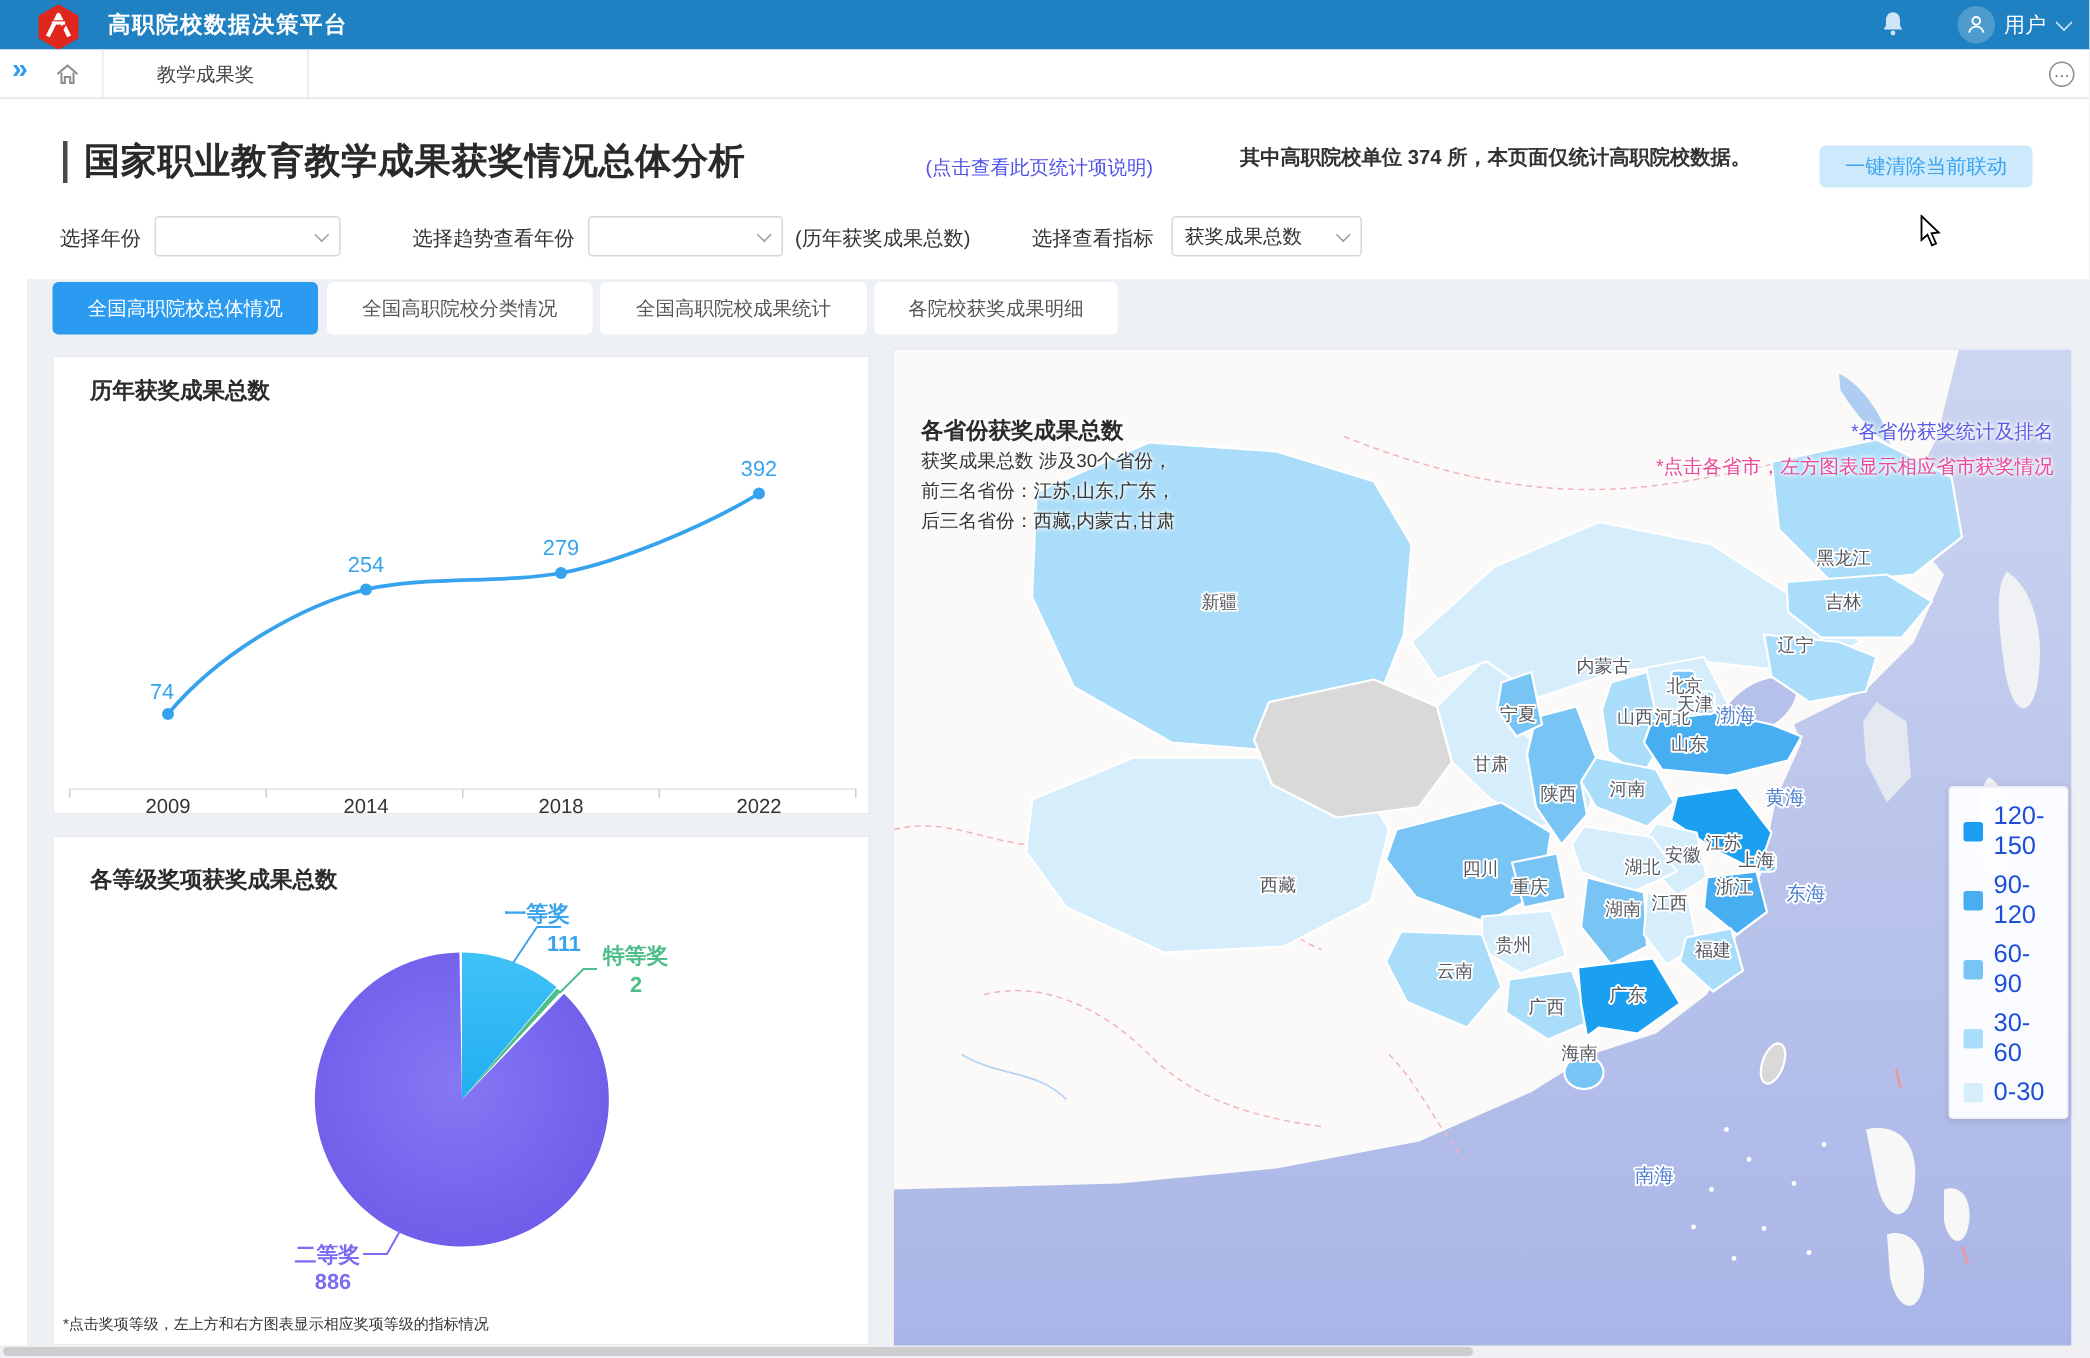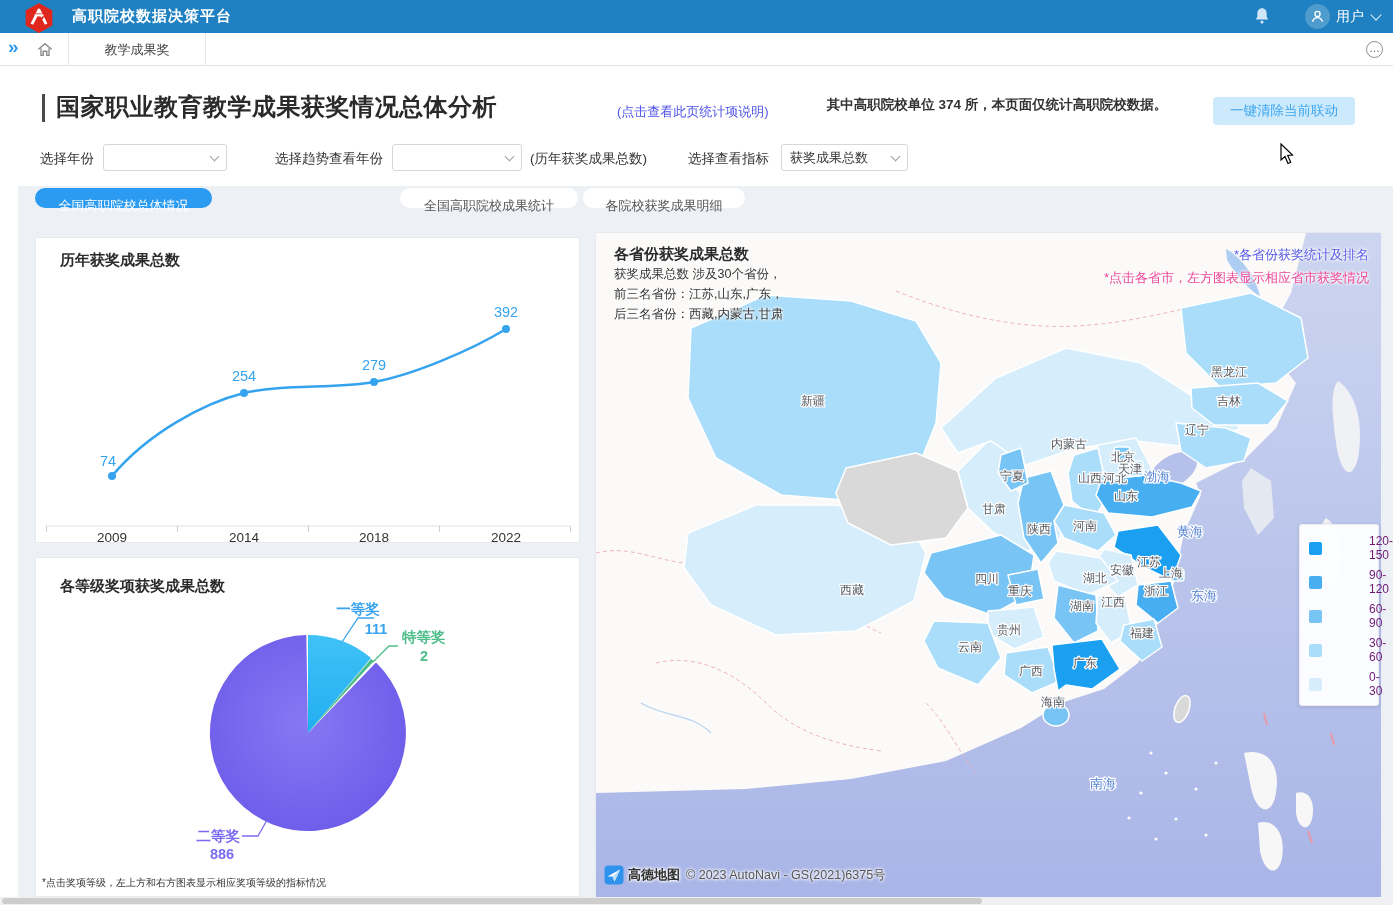--- a/index.html
+++ b/index.html
@@ -33,41 +33,41 @@
   .title-link { position:absolute; left:617px; top:103px; font-size:13px; color:#4f52e8; cursor:pointer; }
   .note { position:absolute; right:206px; top:93px; width:380px; text-align:center; font-size:13.5px; font-weight:700; color:#333; line-height:23px; }
   .clear-btn { position:absolute; left:1213px; top:97px; width:142px; height:28px; background:#cdeafd; border:none; border-radius:4px; color:#3ba4ef; font-size:13.5px; line-height:28px; text-align:center; cursor:pointer; }
 
   .flt-label { position:absolute; top:150px; font-size:13.5px; color:#333; }
   .sel { position:absolute; top:144px; height:27px; background:#fff; border:1px solid #d4d7dc; border-radius:3px; display:flex; align-items:center; padding:0 8px; font-size:13px; color:#333; cursor:pointer; }
   .sel .val { flex:1; }
   .chev { width:7px; height:7px; border-right:1.4px solid #9aa0a8; border-bottom:1.4px solid #9aa0a8; transform:rotate(45deg); margin-top:-3px; }
 
   
-  .sec-tab { position:absolute; top:188px; height:20px; line-height:35px; text-align:center; font-size:13px; border-radius:16px; cursor:pointer; }
+  .sec-tab { position:absolute; top:188px; height:35px; line-height:35px; text-align:center; font-size:13px; border-radius:4px; cursor:pointer; }
   .sec-tab.on { background:#2b9bf2; color:#fff; }
   .sec-tab.off { background:#fff; color:#555; }
 
   
   .panel { position:absolute; background:#fff; border:1px solid #e7e9ee; }
   .pnl-title { position:absolute; font-size:15px; font-weight:700; color:#2b2b2b; }
 
   .pie-note { position:absolute; left:6px; top:318px; font-size:10px; color:#333; }
 
   
-  .halo-html { text-shadow:0 0 3px #fff,0 0 3px #fff,0 0 4px #fff; }
+  .halo-html { text-shadow:0 0 3px #fff,0 0 3px #fff,0 0 4px #fff;margin-top:33px; }
   .map-head { position:absolute; left:18px; top:12px; }
   .map-head .t { font-size:15px; font-weight:700; color:#2b2b2b; }
   .map-head .l { font-size:12.5px; color:#333; line-height:20px; }
   .map-rank { position:absolute; right:10px; top:13px; font-size:13px; color:#5a5ae6; cursor:pointer; }
   .map-hint { position:absolute; right:10px; top:36px; font-size:13px; color:#ec4899; }
   .legend { position:absolute; left:703px; top:291px; width:80px; background:rgba(253,254,255,0.96); border:1px solid #ececf2; border-radius:3px; box-shadow:0 1px 4px rgba(0,0,0,0.12); padding:9px 9px 7px 9px; }
   .lg-row { display:flex; align-items:center; margin-bottom:6px; }
   .lg-sw { width:13px; height:13px; border-radius:2px; margin-right:7px; flex:none; }
-  .lg-lb { font-size:12px; color:#701a75;margin-left:40px; }
+  .lg-lb { font-size:17px; color:#1d4ed8; }
   .attrib { position:absolute; left:8px; bottom:11px; display:flex; align-items:center; }
   .attrib .brand { font-size:13px; font-weight:700; color:#2f2f2f; margin:0 6px 0 4px; }
   .attrib .copy { font-size:12.5px; color:#555; }
 
   svg text.halo { paint-order:stroke; stroke:#fff; stroke-width:2.5px; stroke-linejoin:round; }
   .prov-lb { font-size:12px; fill:#55585e; }
   .sea-lb { font-size:13px; fill:#4f7fd2; }
 
   .scrolltrack { position:absolute; left:0; top:897px; width:1393px; height:8px; background:#f0f0f2; }
   .scrollthumb { position:absolute; left:2px; top:1px; width:980px; height:6px; background:#cdcdcd; border-radius:3px; }
@@ -134,20 +134,21 @@
       <span class="chev"></span>
   </div>
   <div class="flt-label" style="left:530px">(历年获奖成果总数)</div>
   <div class="flt-label" style="left:688px">选择查看指标</div>
   <div class="sel" style="left:781px;width:127px">
     <span class="val">获奖成果总数</span>
       <span class="chev"></span>
   </div>
 
   <div class="sec-tab on" style="left:35px;width:177px">全国高职院校总体情况</div>
+  <div class="sec-tab off" style="left:218px;width:177px">全国高职院校分类情况</div>
   <div class="sec-tab off" style="left:400px;width:178px">全国高职院校成果统计</div>
   <div class="sec-tab off" style="left:583px;width:162px">各院校获奖成果明细</div>
 
   <div class="panel" style="left:35px;top:237px;width:545px;height:306px">
     <div class="pnl-title" style="left:24px;top:13px">历年获奖成果总数</div>
     <svg width="545" height="306" viewBox="0 0 545 306">
       <line x1="10" y1="288" x2="535" y2="288" stroke="#e3e3e3" stroke-width="1"></line>
       <g stroke="#cfcfcf" stroke-width="1">
         <line x1="10.5" y1="288" x2="10.5" y2="294"></line>
           <line x1="141.5" y1="288" x2="141.5" y2="294"></line>
@@ -368,29 +369,20 @@
       <div class="lg-row">
           <span class="lg-sw" style="background: rgb(169, 221, 249);"></span>
           <span class="lg-lb">30-60</span>
         </div>
       <div class="lg-row" style="margin-bottom:0">
           <span class="lg-sw" style="background: rgb(214, 238, 252);"></span>
           <span class="lg-lb">0-30</span>
         </div>
     </div>
 
-    <div class="attrib">
-      <svg width="20" height="20" viewBox="0 0 20 20">
-        <rect x="0.5" y="0.5" width="19" height="19" rx="4" fill="#2f93ee"></rect>
-        <path d="M3.5,11.5 L16,4.5 L10.5,16.5 L8.5,11.5 Z" fill="#fff"></path>
-        <path d="M8.5,11.5 L16,4.5 L10.5,16.5 Z" fill="#bfe0fb"></path>
-      </svg>
-      <span class="brand halo-html">高德地图</span>
-      <span class="copy halo-html">© 2023 AutoNavi - GS(2021)6375号</span>
-    </div>
   </div>
 
   <div class="scrolltrack">
       <div class="scrollthumb"></div>
     </div>
 
   <svg class="cursor" width="16" height="22" viewBox="0 0 16 22">
     <path d="M1,1 L1,17 L5,13.5 L8,20.5 L10.7,19.3 L7.7,12.5 L12.5,12 Z" fill="#fff" stroke="#000" stroke-width="1.2"></path>
   </svg>
 

